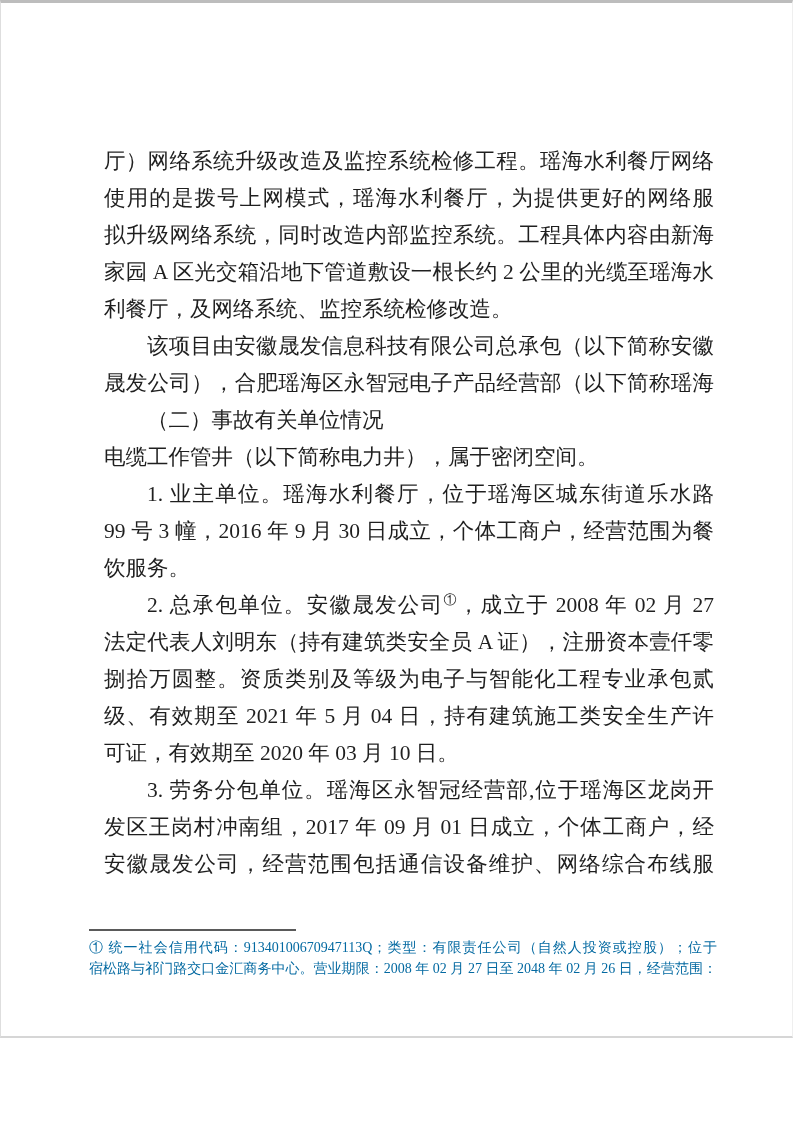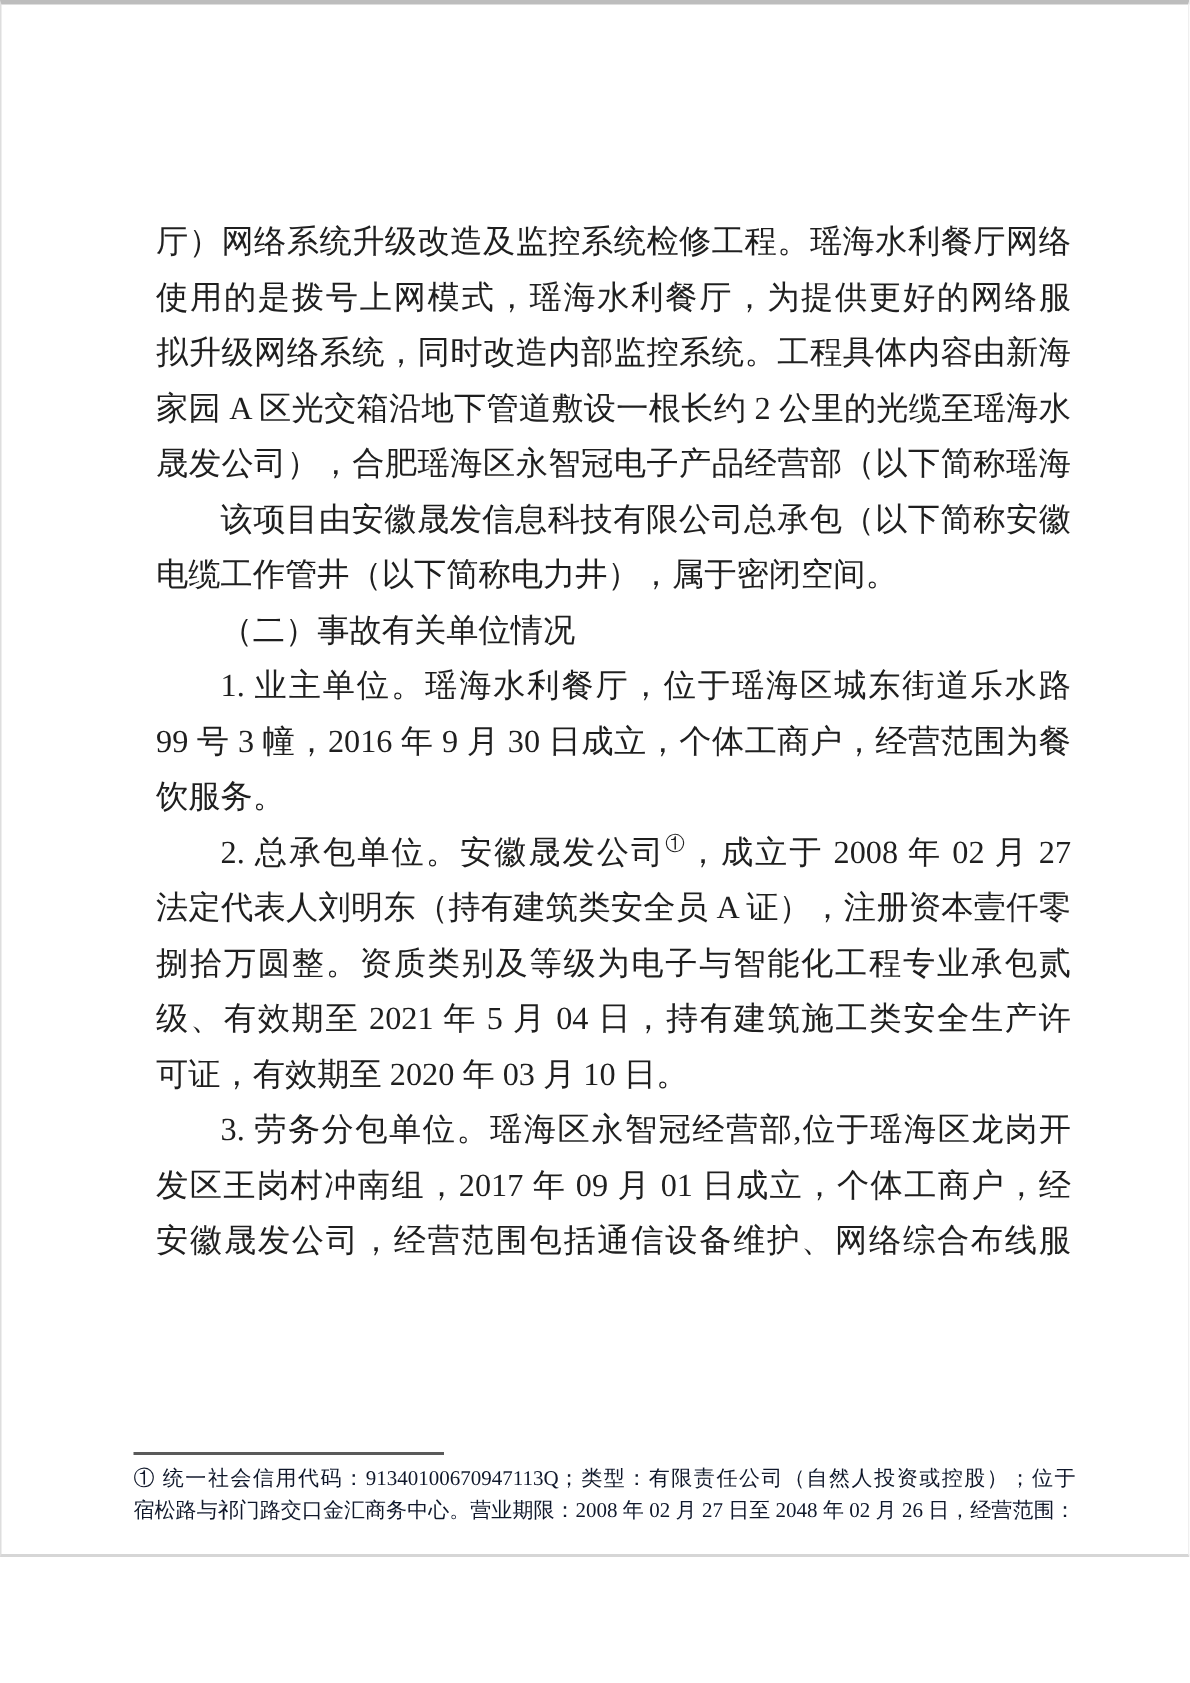--- a/index.html
+++ b/index.html
@@ -39,23 +39,23 @@
   .line.end{ text-align-last: left; }
   .line.ind{ text-indent: 43px; }
   .fnref {
     font-size: 13px;
     vertical-align: super;
     line-height: 0;
   }
   .footnote {
     position: absolute;
     left: 88px;
-    top: 965px;
+    top: 926px;
     width: 628px;
-    color: #0f172a;
+    color: #0369a1;
   }
   .fn-divider {
     width: 207px;
     height: 0;
     border-top: 2px solid #5a5a5a;
     margin-bottom: 6px;
   }
   .fn-line {
     font-size: 14px;
     line-height: 21px;
@@ -75,24 +75,25 @@
 </head>
 <body>
 
 <div class="page">
 
   <div class="content">
     <div class="line j">厅）网络系统升级改造及监控系统检修工程。瑶海水利餐厅网络</div>
     <div class="line j">使用的是拨号上网模式，瑶海水利餐厅，为提供更好的网络服务，</div>
     <div class="line j">拟升级网络系统，同时改造内部监控系统。工程具体内容由新海</div>
     <div class="line j">家园 A 区光交箱沿地下管道敷设一根长约 2 公里的光缆至瑶海水</div>
+    <div class="line end">利餐厅，及网络系统、监控系统检修改造。</div>
+    <div class="line ind j">该项目由安徽晟发信息科技有限公司总承包（以下简称安徽</div>
     <div class="line j">晟发公司），合肥瑶海区永智冠电子产品经营部（以下简称瑶海</div>
-    <div class="line ind j">该项目由安徽晟发信息科技有限公司总承包（以下简称安徽</div>
+    <div class="line ind end">（二）事故有关单位情况</div>
     <div class="line end">电缆工作管井（以下简称电力井），属于密闭空间。</div>
-    <div class="line ind end">（二）事故有关单位情况</div>
     <div class="line ind j">1. 业主单位。瑶海水利餐厅，位于瑶海区城东街道乐水路</div>
     <div class="line j">99 号 3 幢，2016 年 9 月 30 日成立，个体工商户，经营范围为餐</div>
     <div class="line end">饮服务。</div>
     <div class="line ind j"><span>2. 总承包单位。安徽晟发公司</span><span class="fnref">①</span><span>，成立于 2008 年 02 月 27 日，</span></div>
     <div class="line j">法定代表人刘明东（持有建筑类安全员 A 证），注册资本壹仟零</div>
     <div class="line j">捌拾万圆整。资质类别及等级为电子与智能化工程专业承包贰</div>
     <div class="line j">级、有效期至 2021 年 5 月 04 日，持有建筑施工类安全生产许</div>
     <div class="line end">可证，有效期至 2020 年 03 月 10 日。</div>
     <div class="line ind j">3. 劳务分包单位。瑶海区永智冠经营部,位于瑶海区龙岗开</div>
     <div class="line j">发区王岗村冲南组，2017 年 09 月 01 日成立，个体工商户，经</div>

